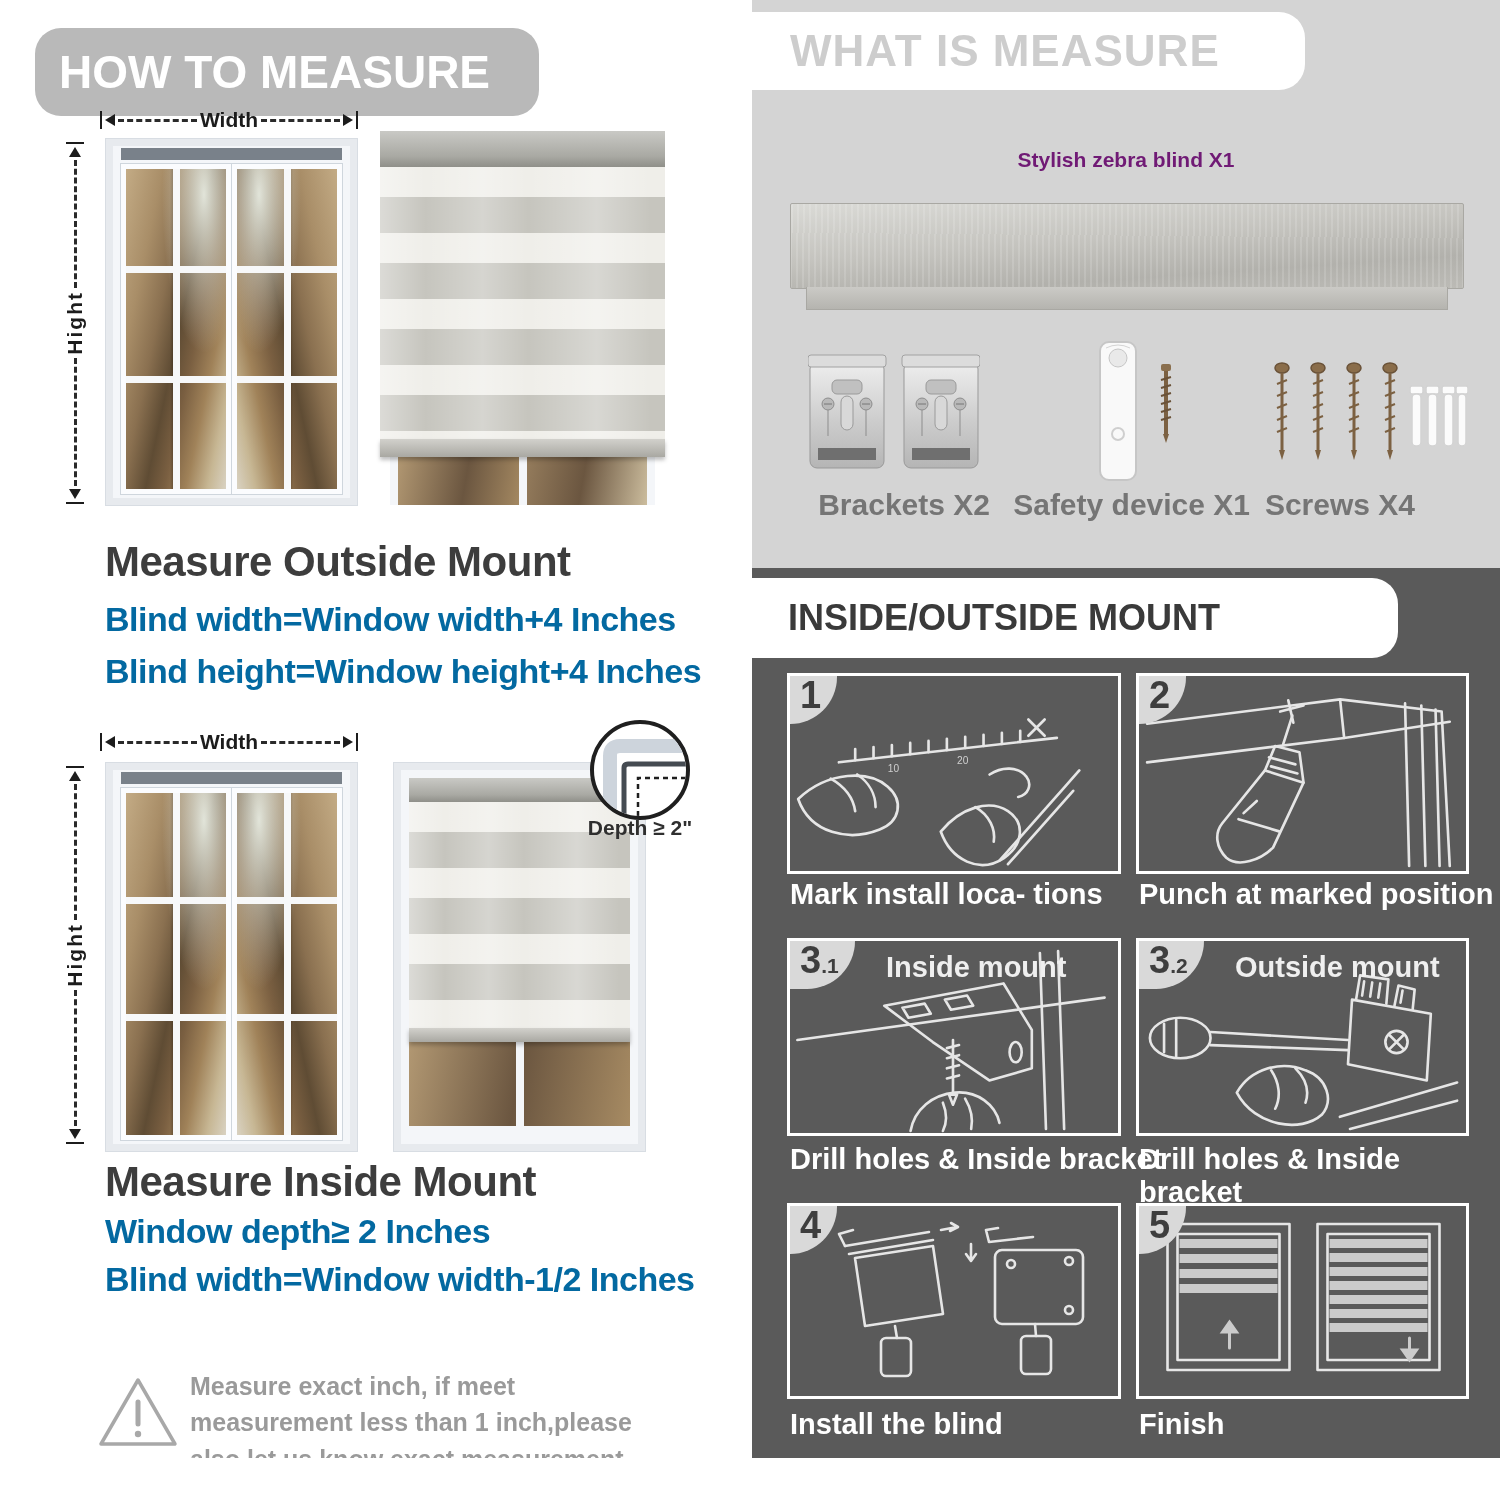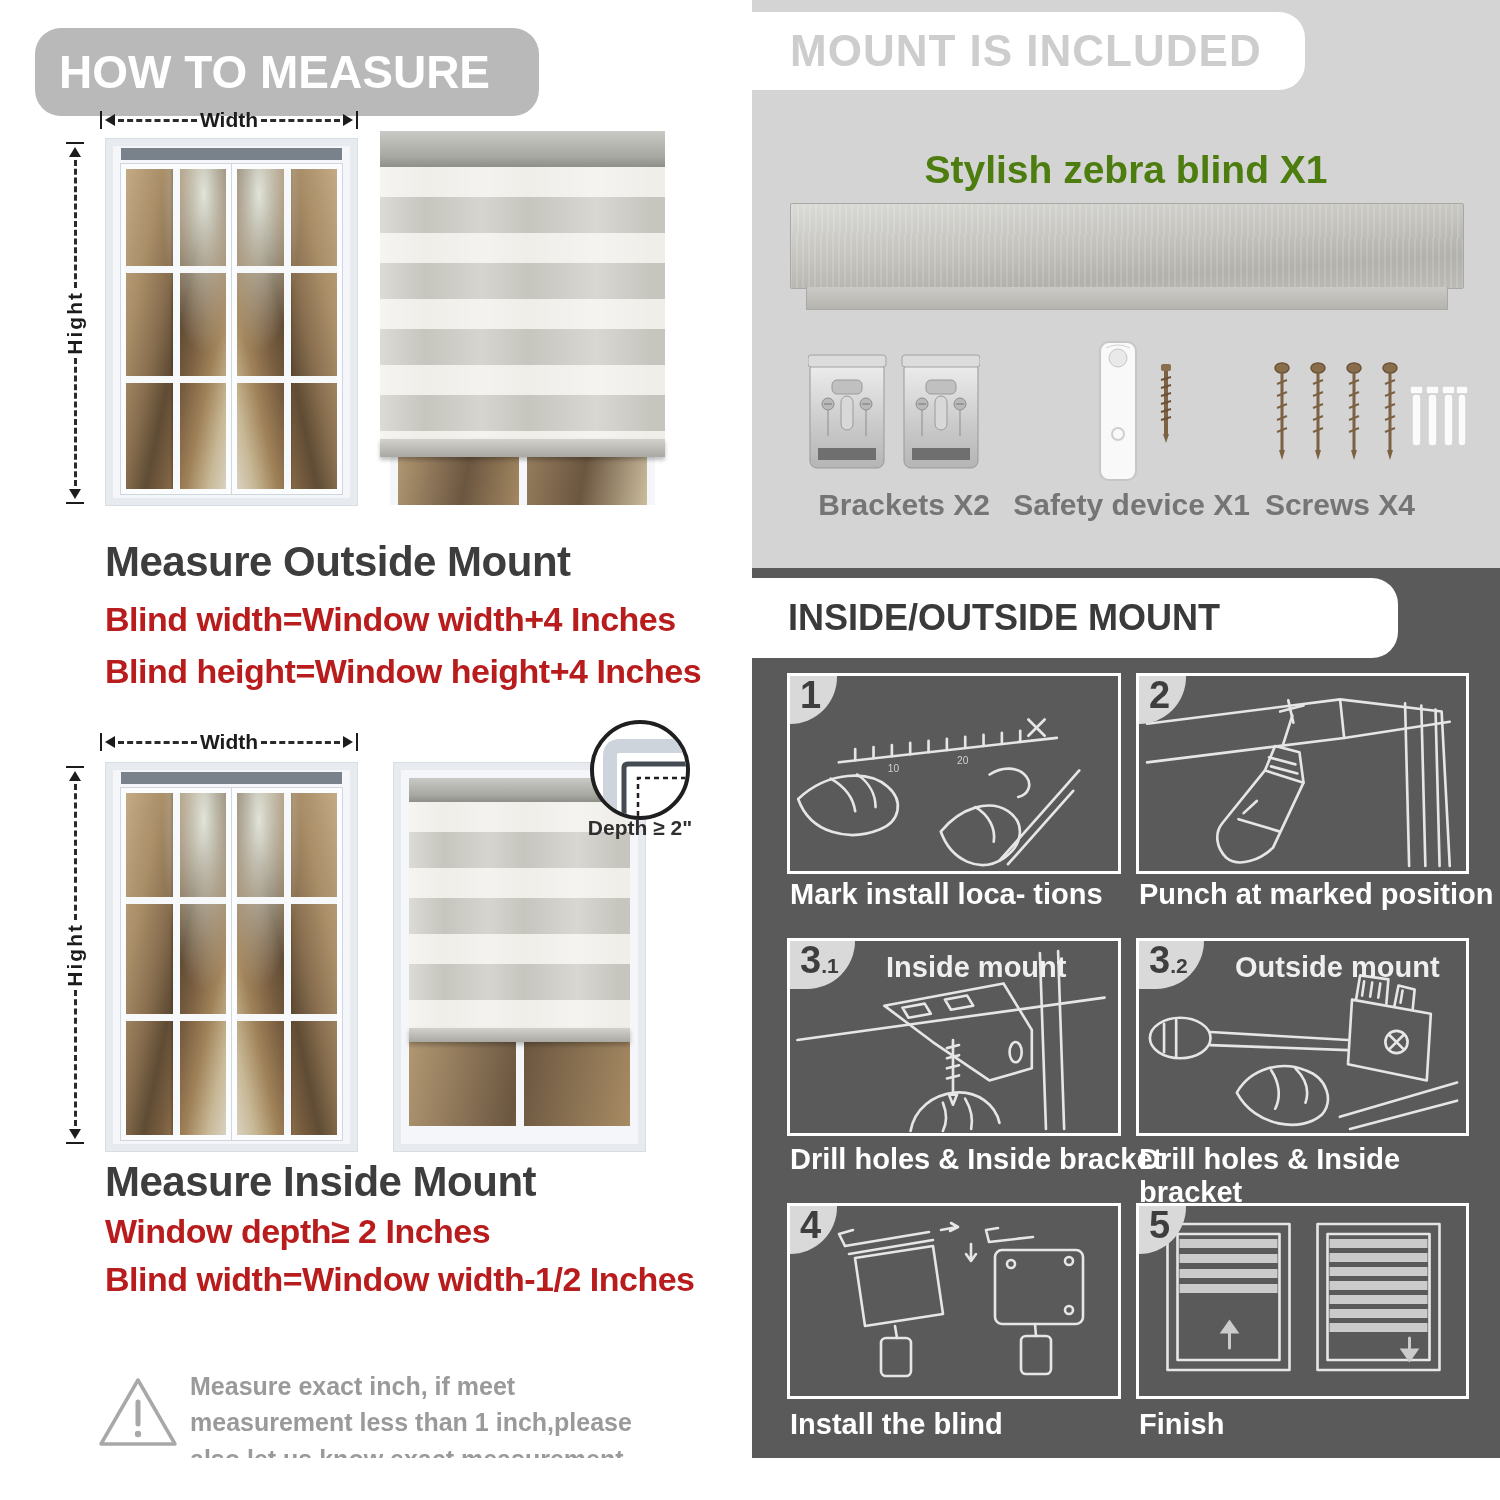--- a/index.html
+++ b/index.html
@@ -52,22 +52,22 @@
   .zebra{position:absolute;left:0;right:0;
      background:
        linear-gradient(90deg, rgba(255,255,255,.38) 0%, rgba(255,255,255,0) 16%, rgba(255,255,255,.28) 36%, rgba(255,255,255,0) 52%, rgba(255,255,255,.32) 76%, rgba(255,255,255,0) 95%),
        repeating-linear-gradient(180deg,#efeee9 0 30px,#c6c5be 30px 66px);}
   .rail{position:absolute;left:0;right:0;background:linear-gradient(#d2d1cc,#a9a8a2);box-shadow:0 3px 4px rgba(0,0,0,.25);}
   .underwin{position:absolute;left:10px;right:10px;background:#f4f6f9;}
   .pane{position:absolute;top:6px;bottom:0;}
 
   
   .title-dark{color:#3d3d3d;font-weight:bold;font-size:42px;letter-spacing:-0.5px;}
-  .line-gray{color:#b91c1c;font-weight:bold;font-size:34px;letter-spacing:-0.5px;}
-  .prod-label{color:#4d7c0f;font-weight:bold;font-size:39px;}
+  .line-gray{color:#0369a1;font-weight:bold;font-size:34px;letter-spacing:-0.5px;}
+  .prod-label{color:#701a75;font-weight:bold;font-size:21px;}
   .part-label{color:#757575;font-weight:bold;font-size:30px;text-align:right;}
   .note-text{color:#9a9a9a;font-weight:bold;font-size:25px;line-height:1.45;}
   .depth-label{color:#2f2f2f;font-weight:bold;font-size:21px;text-align:center;}
 
   
   .headrail{left:790px;top:203px;width:672px;height:84px;
      background:
        repeating-linear-gradient(91deg, rgba(255,255,255,.14) 0 2px, rgba(0,0,0,0) 2px 6px),
        linear-gradient(176deg,#dadad6 0%,#c4c3be 45%,#b2b1ac 75%,#bcbbb6 100%);
      border:1px solid #a9a8a3;border-radius:2px;}
@@ -203,21 +203,21 @@
   <div class="abs" style="left:96px;top:1372px;width:84px;height:80px;">
     <svg viewBox="0 0 84 80" width="84" height="80">
       <path d="M42,8 L79,72 L5,72 Z" fill="none" stroke="#a8a8a8" stroke-width="3.5" stroke-linejoin="round"></path>
       <path d="M42,30 L42,52" stroke="#a8a8a8" stroke-width="5" stroke-linecap="round"></path>
       <circle cx="42" cy="62" r="3.2" fill="#a8a8a8"></circle>
     </svg>
   </div>
   <div class="abs note-text" style="left:190px;top:1368px;width:470px;">Measure exact inch, if meet measurement less than 1 inch,please also let us know exact measurement, please do not leave it</div>
 
   <div class="abs rt-bg"></div>
-  <div class="abs hdr-incl">MOUNT IS INCLUDED</div>
+  <div class="abs hdr-incl">WHAT IS MEASURE</div>
 
   <div class="abs prod-label" style="left:752px;top:148px;width:748px;text-align:center;">Stylish zebra blind X1</div>
   <div class="abs headrail"></div>
   <div class="abs headrail-lip"></div>
 
   <div class="abs" style="left:808px;top:352px;">
     <svg width="172" height="126" viewBox="0 0 172 126">
       <defs>
           <linearGradient id="mg" x1="0" y1="0" x2="0" y2="1">
         <stop offset="0" stop-color="#eeeeee"></stop>

